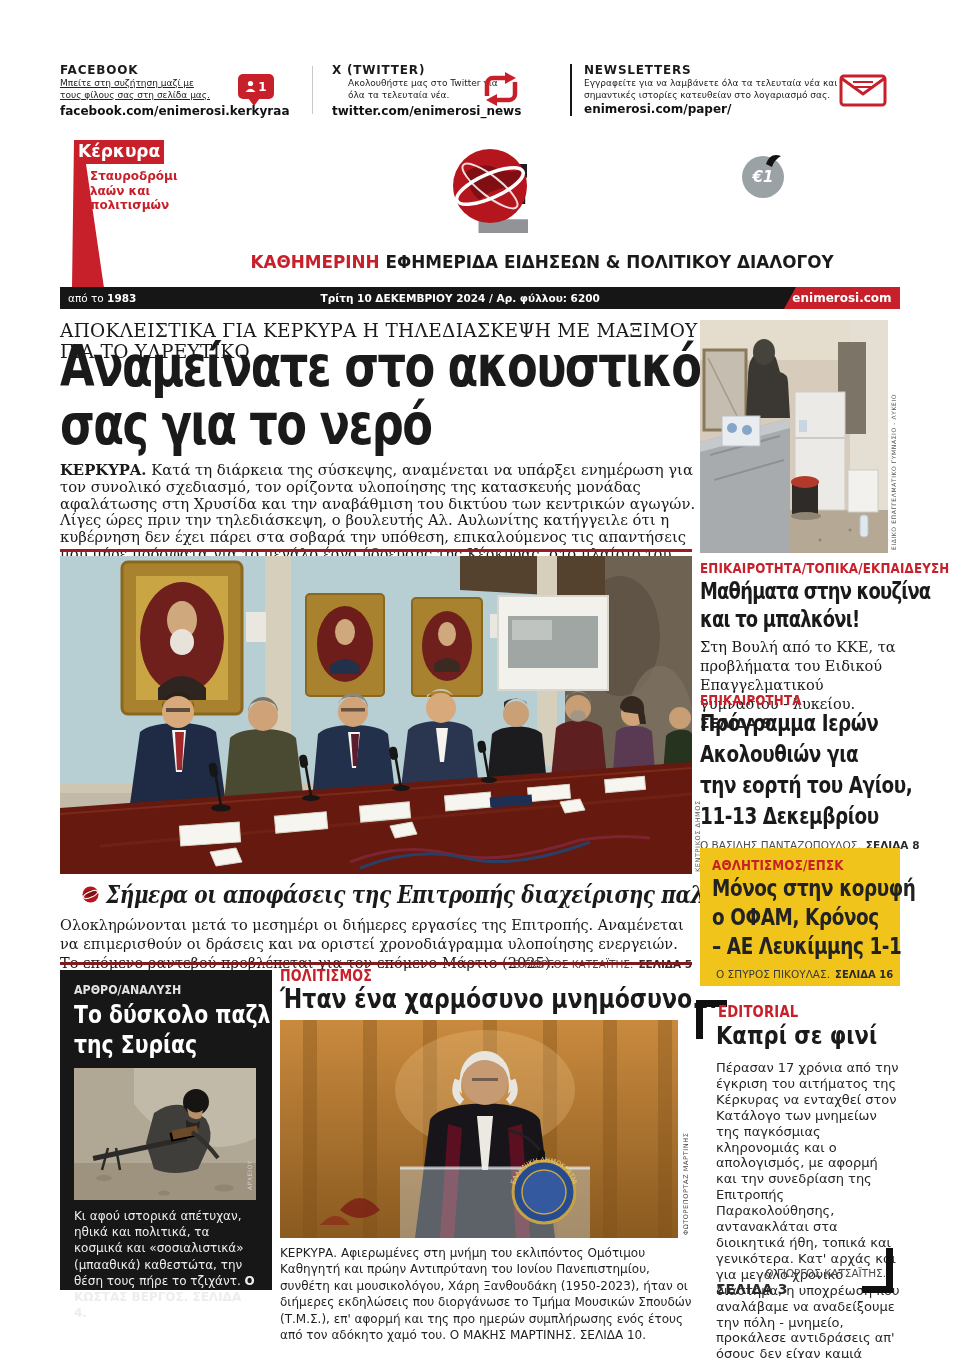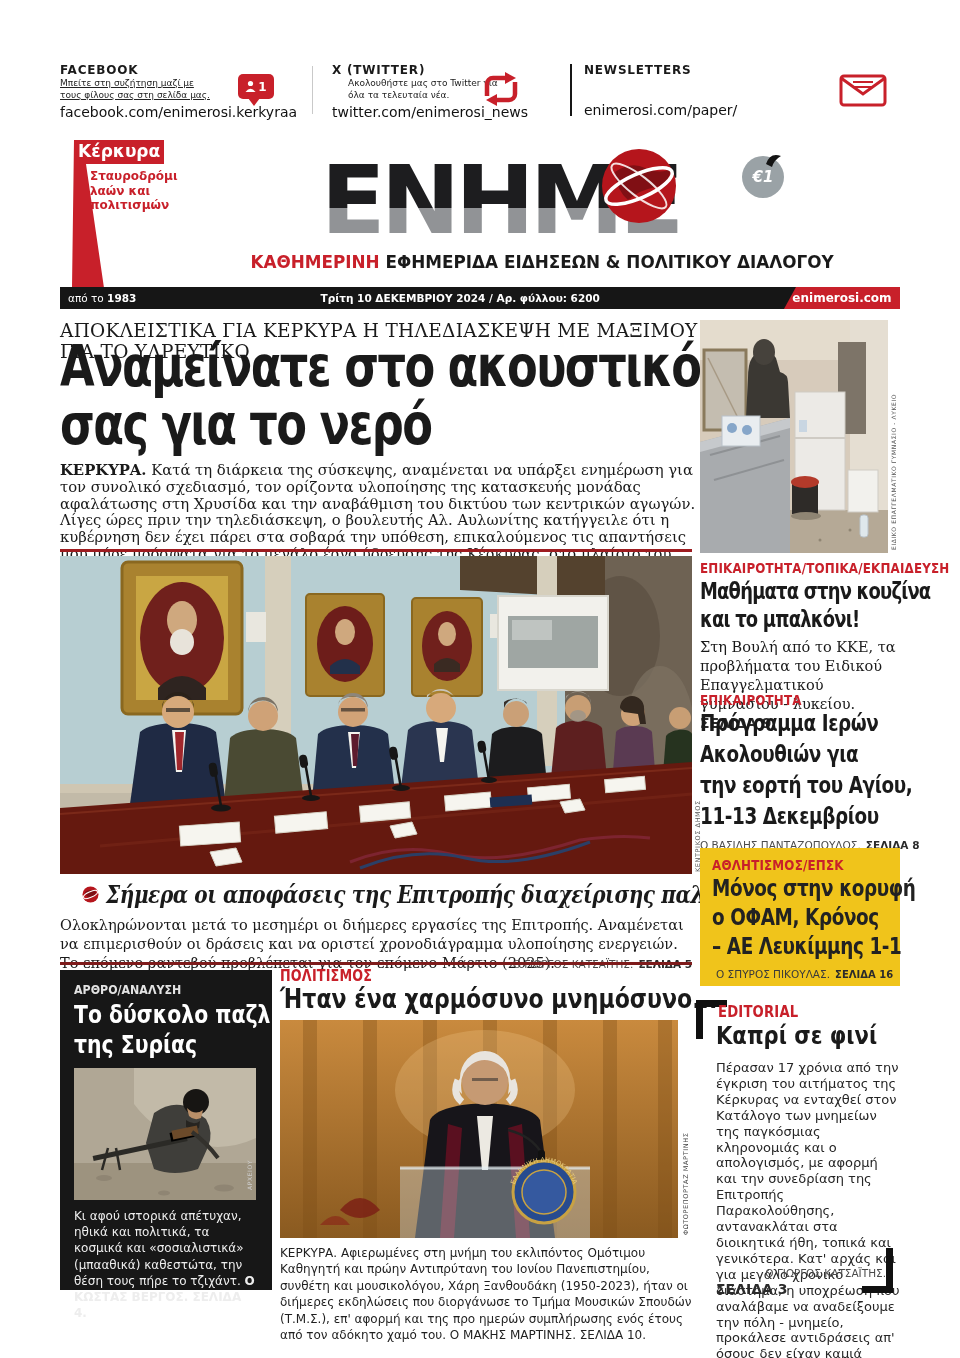--- a/index.html
+++ b/index.html
@@ -11,21 +11,21 @@
   .serif{font-family:"DejaVu Serif","Liberation Serif",serif;}
   .red{color:#c8202a;}
   .seclabel{font-weight:bold;color:#c8202a;font-size:14px;letter-spacing:.2px;transform:scaleX(.85);transform-origin:0 0;white-space:nowrap;}
   .pgref{font-weight:bold;color:#2b2b2b;font-family:"DejaVu Sans",sans-serif;font-size:14px;}
   .byl{font-size:10.5px;color:#4a4a4a;}
   .vcred{writing-mode:vertical-rl;transform:rotate(180deg);font-size:6.5px;color:#555;
          letter-spacing:.6px;display:flex;align-items:center;}
   .rule{background:#9e1c20;height:3px;}
   .soc-title{font-size:12px;font-weight:bold;letter-spacing:.8px;}
   .soc-desc{font-size:9px;line-height:11.5px;color:#222;}
-  .soc-url{font-size:14px;font-weight:normal;color:#111;}
+  .soc-url{font-size:12px;font-weight:bold;color:#111;}
   .divline{background:#c9c9c9;width:1px;}
   .logo-txt{font-weight:bold;font-size:95px;line-height:96px;letter-spacing:-5px;
             background:linear-gradient(#1d1d1f 0%,#1d1d1f 58%,#919396 58%,#919396 100%);
             -webkit-background-clip:text;background-clip:text;color:transparent;}
   .bar{background:#161616;display:flex;align-items:center;justify-content:space-between;}
   .bar span{color:#fff;text-align:right;}
   .yellowbox{background:#f0c41b;}
   .bracket-tl{width:24px;height:32px;border-left:7px solid #101010;border-top:7px solid #101010;}
   .bracket-br{width:24px;height:38px;border-right:7px solid #101010;border-bottom:7px solid #101010;}
   .bb-h{color:#fff;font-weight:bold;font-size:24px;line-height:30px;transform:scaleX(.85);transform-origin:0 0;white-space:nowrap;}
@@ -53,35 +53,35 @@
   <div class="abs soc-url" style="left:332px;top:104px;">twitter.com/enimerosi_news</div>
   <svg class="abs" style="left:478px;top:70px;" width="46" height="38" viewBox="0 0 46 38">
     <path d="M9,26 V14 a6,6 0 0 1 6,-6 h13" fill="none" stroke="#c8202a" stroke-width="4.5"></path>
     <polygon points="27,2 27,14 38,8" fill="#c8202a"></polygon>
     <path d="M37,12 V24 a6,6 0 0 1 -6,6 h-13" fill="none" stroke="#c8202a" stroke-width="4.5"></path>
     <polygon points="19,24 19,36 8,30" fill="#c8202a"></polygon>
   </svg>
   <div class="abs" style="left:570px;top:64px;width:2px;height:52px;background:#161616;"></div>
 
   <div class="abs soc-title" style="left:584px;top:63px;">NEWSLETTERS</div>
+  <div class="abs soc-desc" style="left:584px;top:78px;width:266px;">Εγγραφείτε για να λαμβάνετε όλα τα τελευταία νέα και σημαντικές ιστορίες κατευθείαν στο λογαριασμό σας.</div>
   <div class="abs soc-url" style="left:584px;top:102px;">enimerosi.com/paper/</div>
   <svg class="abs" style="left:838px;top:68px;" width="50" height="40" viewBox="0 0 50 40">
     <rect x="3" y="8" width="44" height="29" rx="3" fill="#fff" stroke="#c8202a" stroke-width="3"></rect>
     <path d="M3,10 L25,26 L47,10" fill="none" stroke="#c8202a" stroke-width="3"></path>
     <path d="M15,14 h20 M15,19 h20" stroke="#c8202a" stroke-width="2"></path>
   </svg>
 
   <svg class="abs" style="left:60px;top:140px;" width="120" height="148" viewBox="0 0 120 148">
     <polygon points="14,0 104,0 104,24 26,24 44,148 12,148" fill="#c8202a"></polygon>
   </svg>
   <div class="abs" style="left:78px;top:141px;color:#fff;font-weight:bold;font-size:17px;">Κέρκυρα</div>
   <div class="abs" style="left:90px;top:169px;width:84px;color:#c8202a;font-weight:bold;font-size:12px;line-height:14.5px;">Σταυροδρόμι λαών και πολιτισμών</div>
 
   <div class="abs" style="left:240px;top:152px;width:520px;display:flex;justify-content:center;">
-    <span class="logo-txt">ΕΝΗΜ</span>
     <span class="logo-txt" style="position:relative;"><span style="background:linear-gradient(#1d1d1f 0%,#1d1d1f 58%,#919396 58%,#919396 100%);-webkit-background-clip:text;background-clip:text;color:transparent;">Ε</span>
       <svg style="position:absolute;left:-20px;top:-6px;" width="80" height="80" viewBox="0 0 80 80">
         <circle cx="40" cy="40" r="37" fill="#b5151c"></circle>
         <path d="M16,26 q16,-11 30,-4 q17,7 26,0 q-2,17 -15,19 q-17,3 -28,13 q-11,-9 -13,-28z" fill="#7c0f14" opacity=".92"></path>
         <ellipse cx="40" cy="40" rx="36" ry="12" fill="none" stroke="#fff" stroke-width="3.5" transform="rotate(-24 40 40)"></ellipse>
         <ellipse cx="40" cy="40" rx="34" ry="10" fill="none" stroke="#fff" stroke-width="2" opacity=".85" transform="rotate(38 40 40)"></ellipse>
       </svg>
     </span>
   </div>
 

